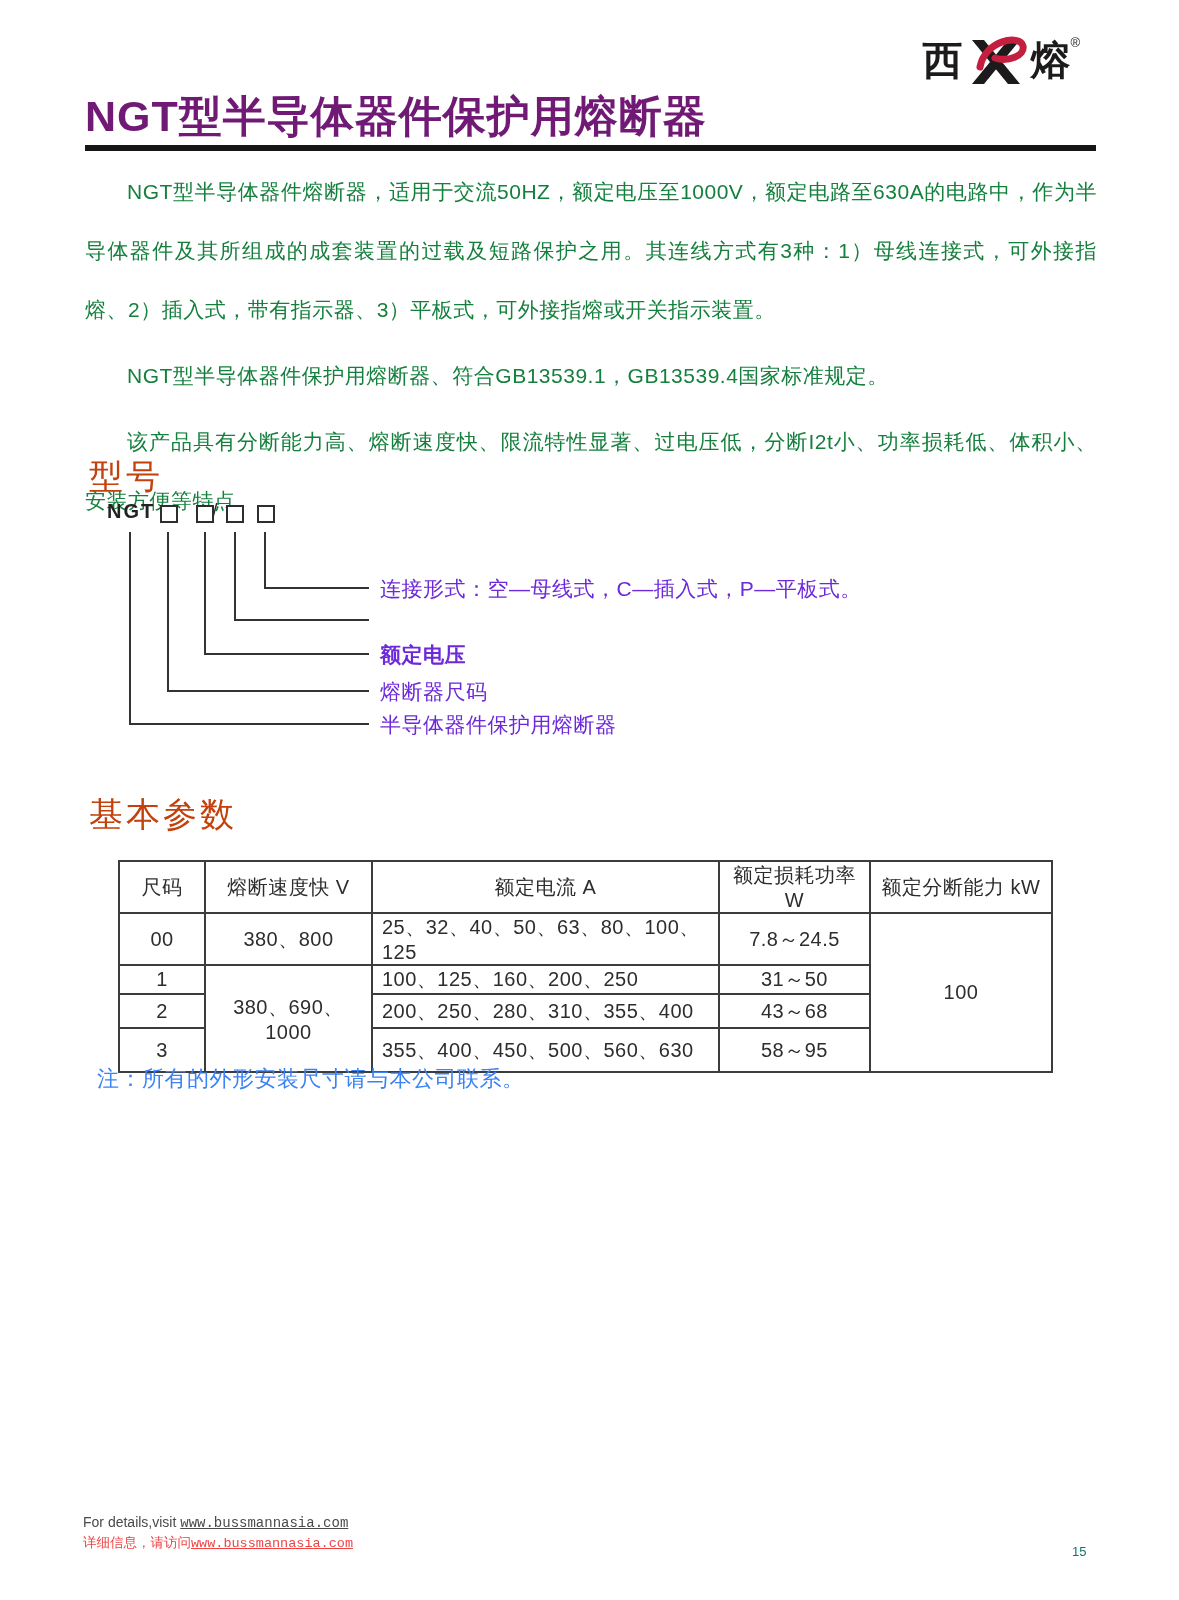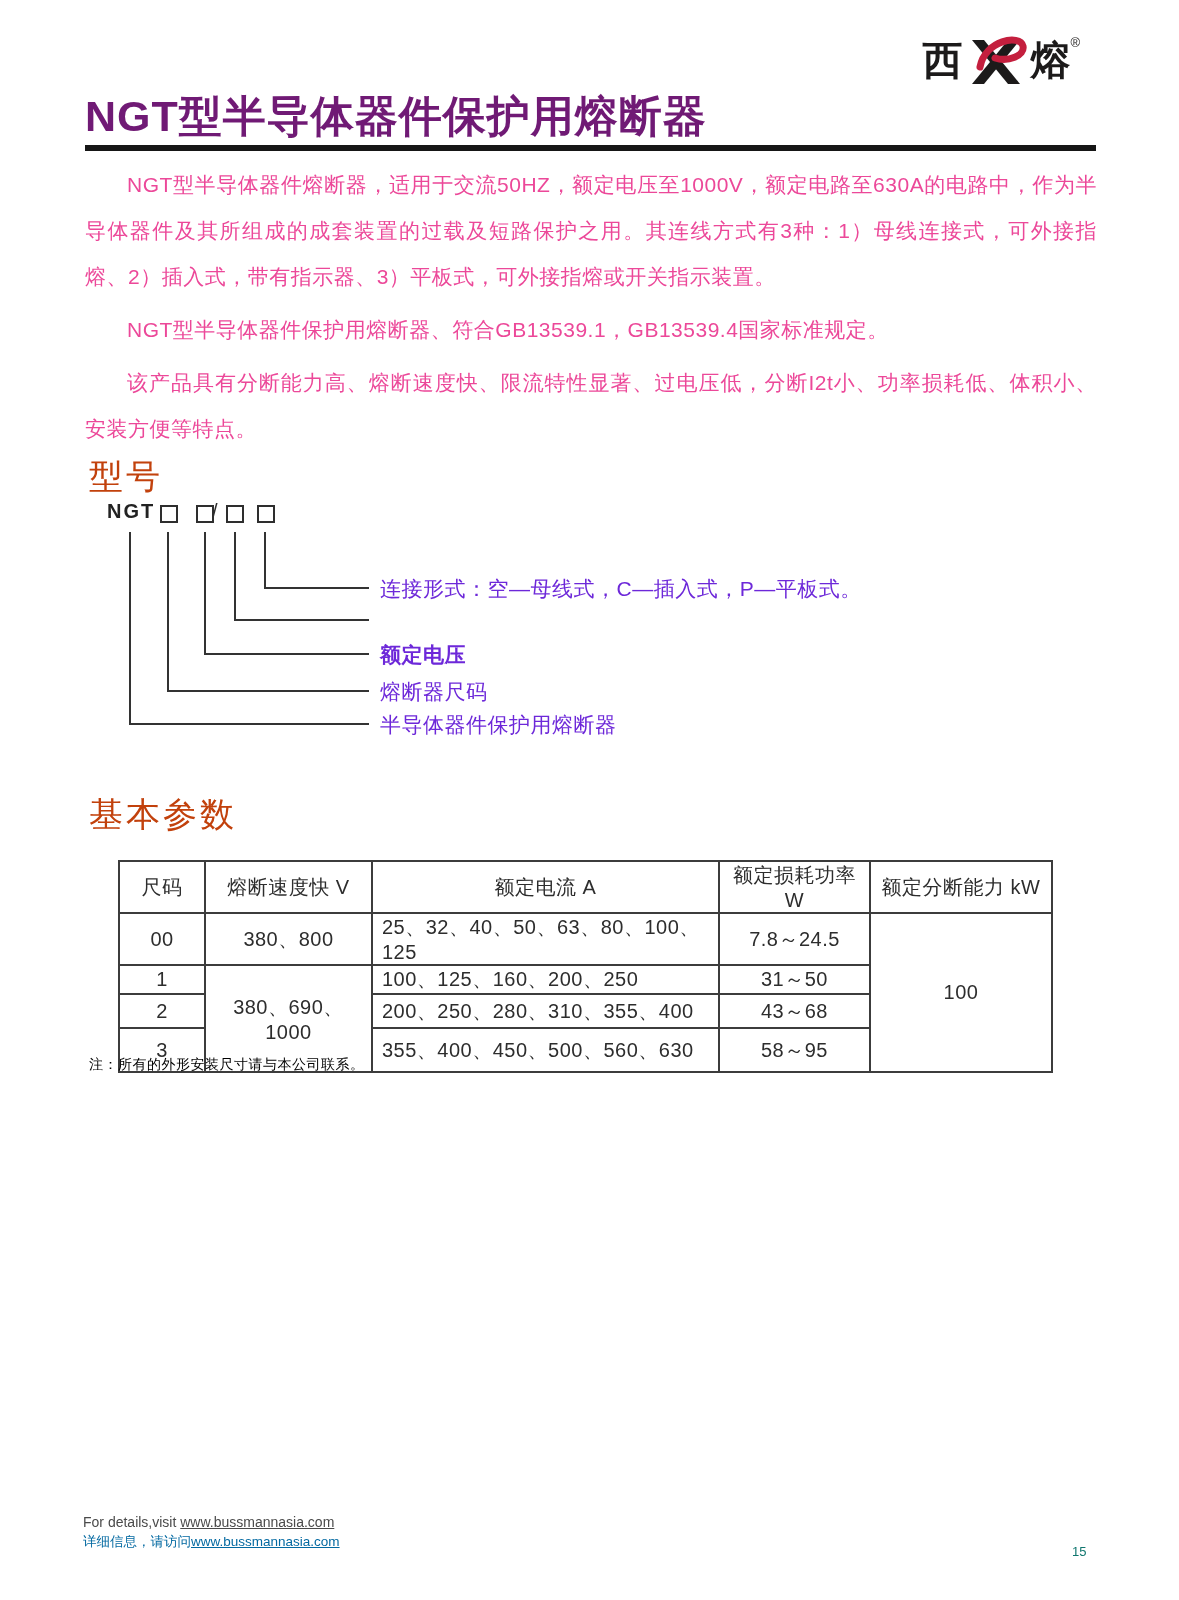--- a/index.html
+++ b/index.html
@@ -15,22 +15,22 @@
   .logo-x { width:64px; height:56px; margin:0 2px; }
   .logo-reg { font-size:13px; color:#1c1a1a; line-height:13px; margin-top:2px; }
 
   
   .title { position:absolute; left:85px; top:88px; margin:0; font-size:43px; font-weight:bold;
            color:#701a75; letter-spacing:1px; white-space:nowrap; }
   .title-rule { position:absolute; left:85px; top:145px; width:1011px; height:6px; background:#161616; }
 
   
   .intro { position:absolute; left:85px; top:162px; width:1012px; }
-  .intro p { margin:0; text-indent:2em; font-size:21px; line-height:46px;
-             text-align:justify; color:#ec4899; letter-spacing:0.5px; }
+  .intro p { margin:0; text-indent:2em; font-size:21px; line-height:59px;
+             text-align:justify; color:#15803d; letter-spacing:0.5px; }
   .intro p + p { margin-top:7px; }
 
   
   .sec-heading { position:absolute; left:85px; margin:4px; font-size:34px; font-weight:normal;
                  color:#c2410c; letter-spacing:3px; }
   .h-model { top:450px; }
   .h-params { top:788px; }
 
   
   .diagram { position:absolute; left:0; top:492px; width:1038px; height:262px; }
@@ -51,28 +51,28 @@
     border:2px solid #3c3c3c; font-size:20px; font-weight:normal; color:#2d2d2d;
     text-align:center; padding:0 4px; letter-spacing:0.5px;
   }
   .param-table th { height:40px; }
   .param-table td.cur { text-align:left; padding-left:9px; }
   tr.r0 td { height:29px; }
   tr.r1 td { height:24px; }
   tr.r2 td { height:32px; }
   tr.r3 td { height:42px; }
 
-  .note { position:absolute; left:85px; top:1052px; margin:4px; font-size:14px; color:#000000;
+  .note { position:absolute; left:85px; top:1052px; margin:12px; font-size:22px; color:#3b82f6;
           letter-spacing:0.5px; }
 
   
   .footer { position:absolute; left:83px; top:1513px; }
   .footer-en { font-size:14px; color:#4a4a4a; line-height:19px; }
-  .footer-zh { font-size:13.5px; color:#0369a1; line-height:19px; }
-  .footer a { color:inherit; text-decoration:underline; }
+  .footer-zh { font-size:13.5px; color:#ef4444; line-height:19px; }
+  .footer a { color:inherit; text-decoration:underline;font-family:Liberation Mono, monospace; }
   .page-num { position:absolute; left:1072px; top:1544px; font-size:13px; color:#0f766e; }
 </style>
 </head>
 <body>
 
 <div class="page">
 
   <div class="logo">
     <span class="logo-char">西</span>
     <span class="logo-x">

